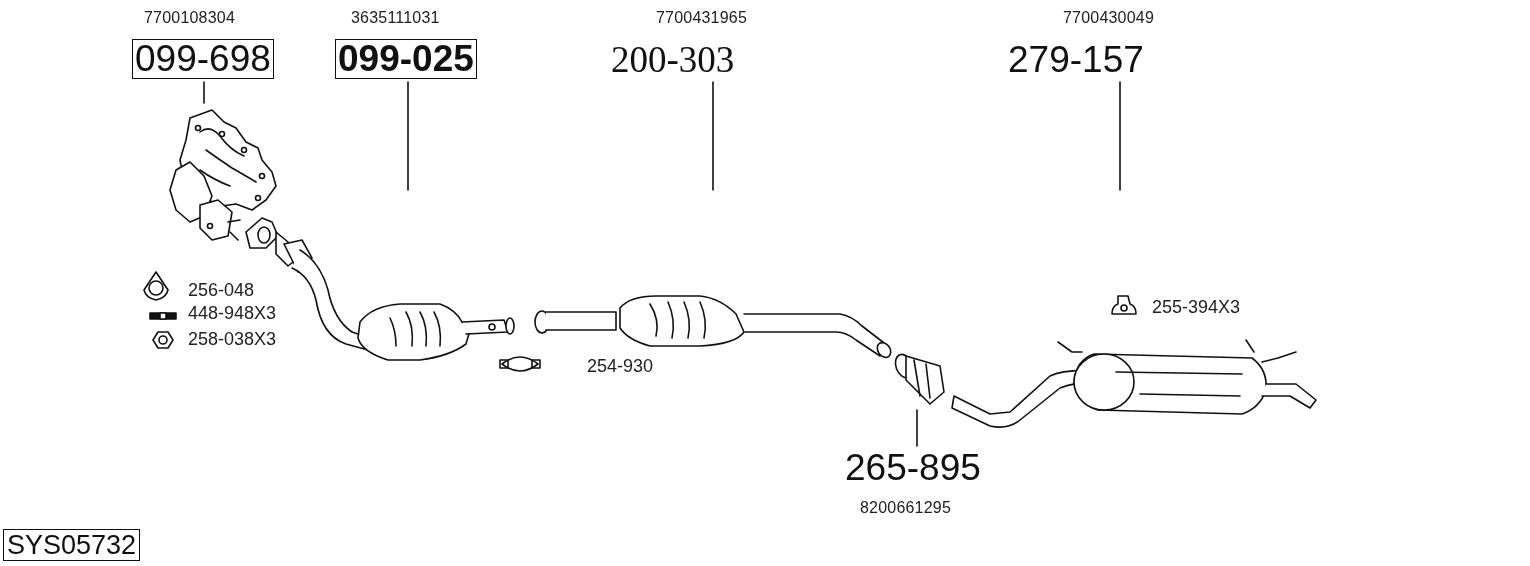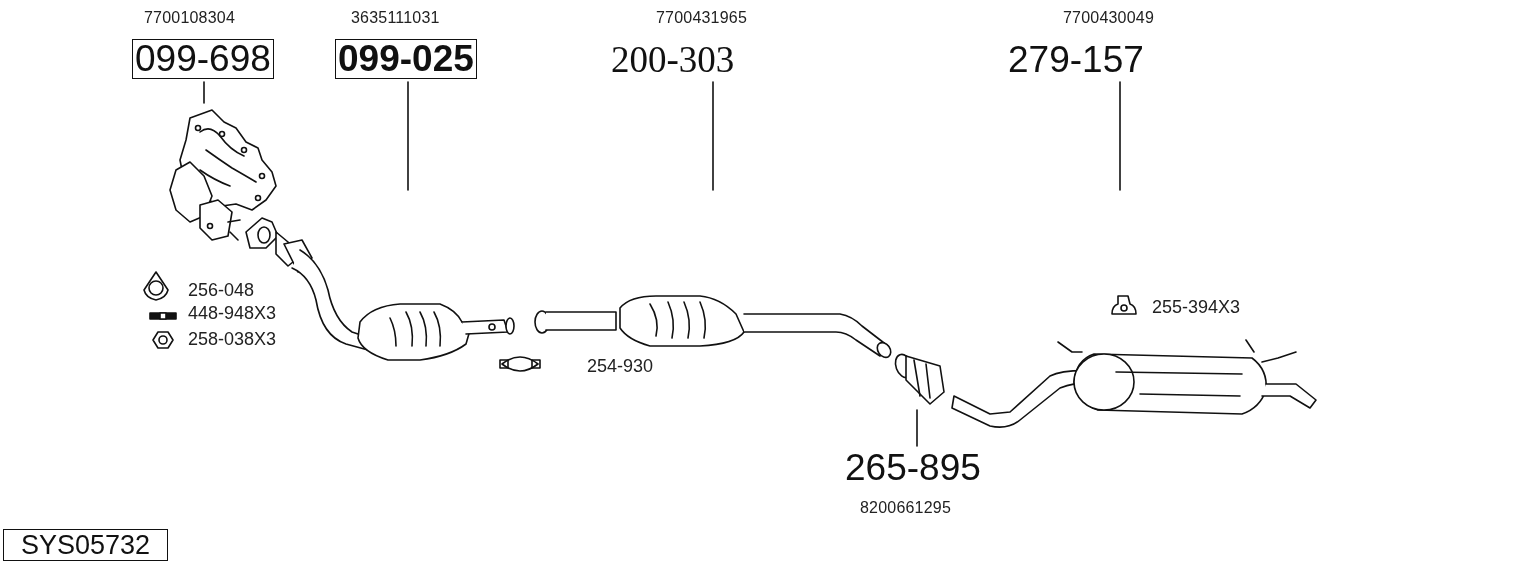--- a/index.html
+++ b/index.html
@@ -3,21 +3,21 @@
 <meta charset="utf-8">
 <style>
   html, body { margin:0; padding:0; background:#ffffff; }
   body { width:1530px; height:566px; position:relative; overflow:hidden;
          font-family:"Liberation Sans", sans-serif; color:#111; }
   .oem { position:absolute; font-size:16px; letter-spacing:0.2px; color:#222; text-align:center; }
   .pn  { position:absolute; font-size:37px; line-height:40px; color:#111; white-space:nowrap; }
   .pn.boxed { border:1.5px solid #111; padding:0 2px; line-height:38px; }
   .acc { position:absolute; font-size:18px; color:#222; white-space:nowrap; }
   .sys { position:absolute; left:3px; bottom:5px; font-size:27px; line-height:30px;
-         border:1.5px solid #111; padding:0 17px; color:#111; }
+         border:1.5px solid #111; padding:0 3px; color:#111; }
   svg.drawing { position:absolute; left:0; top:0; }
 </style>
 </head>
 <body>
 
 <svg class="drawing" width="1530" height="566" viewBox="0 0 1530 566" fill="none" stroke="#111" stroke-width="1.6" stroke-linejoin="round" stroke-linecap="round">
 
   <line x1="204" y1="82" x2="204" y2="103"></line>
   <line x1="408" y1="82" x2="408" y2="190"></line>
   <line x1="713" y1="82" x2="713" y2="190"></line>

